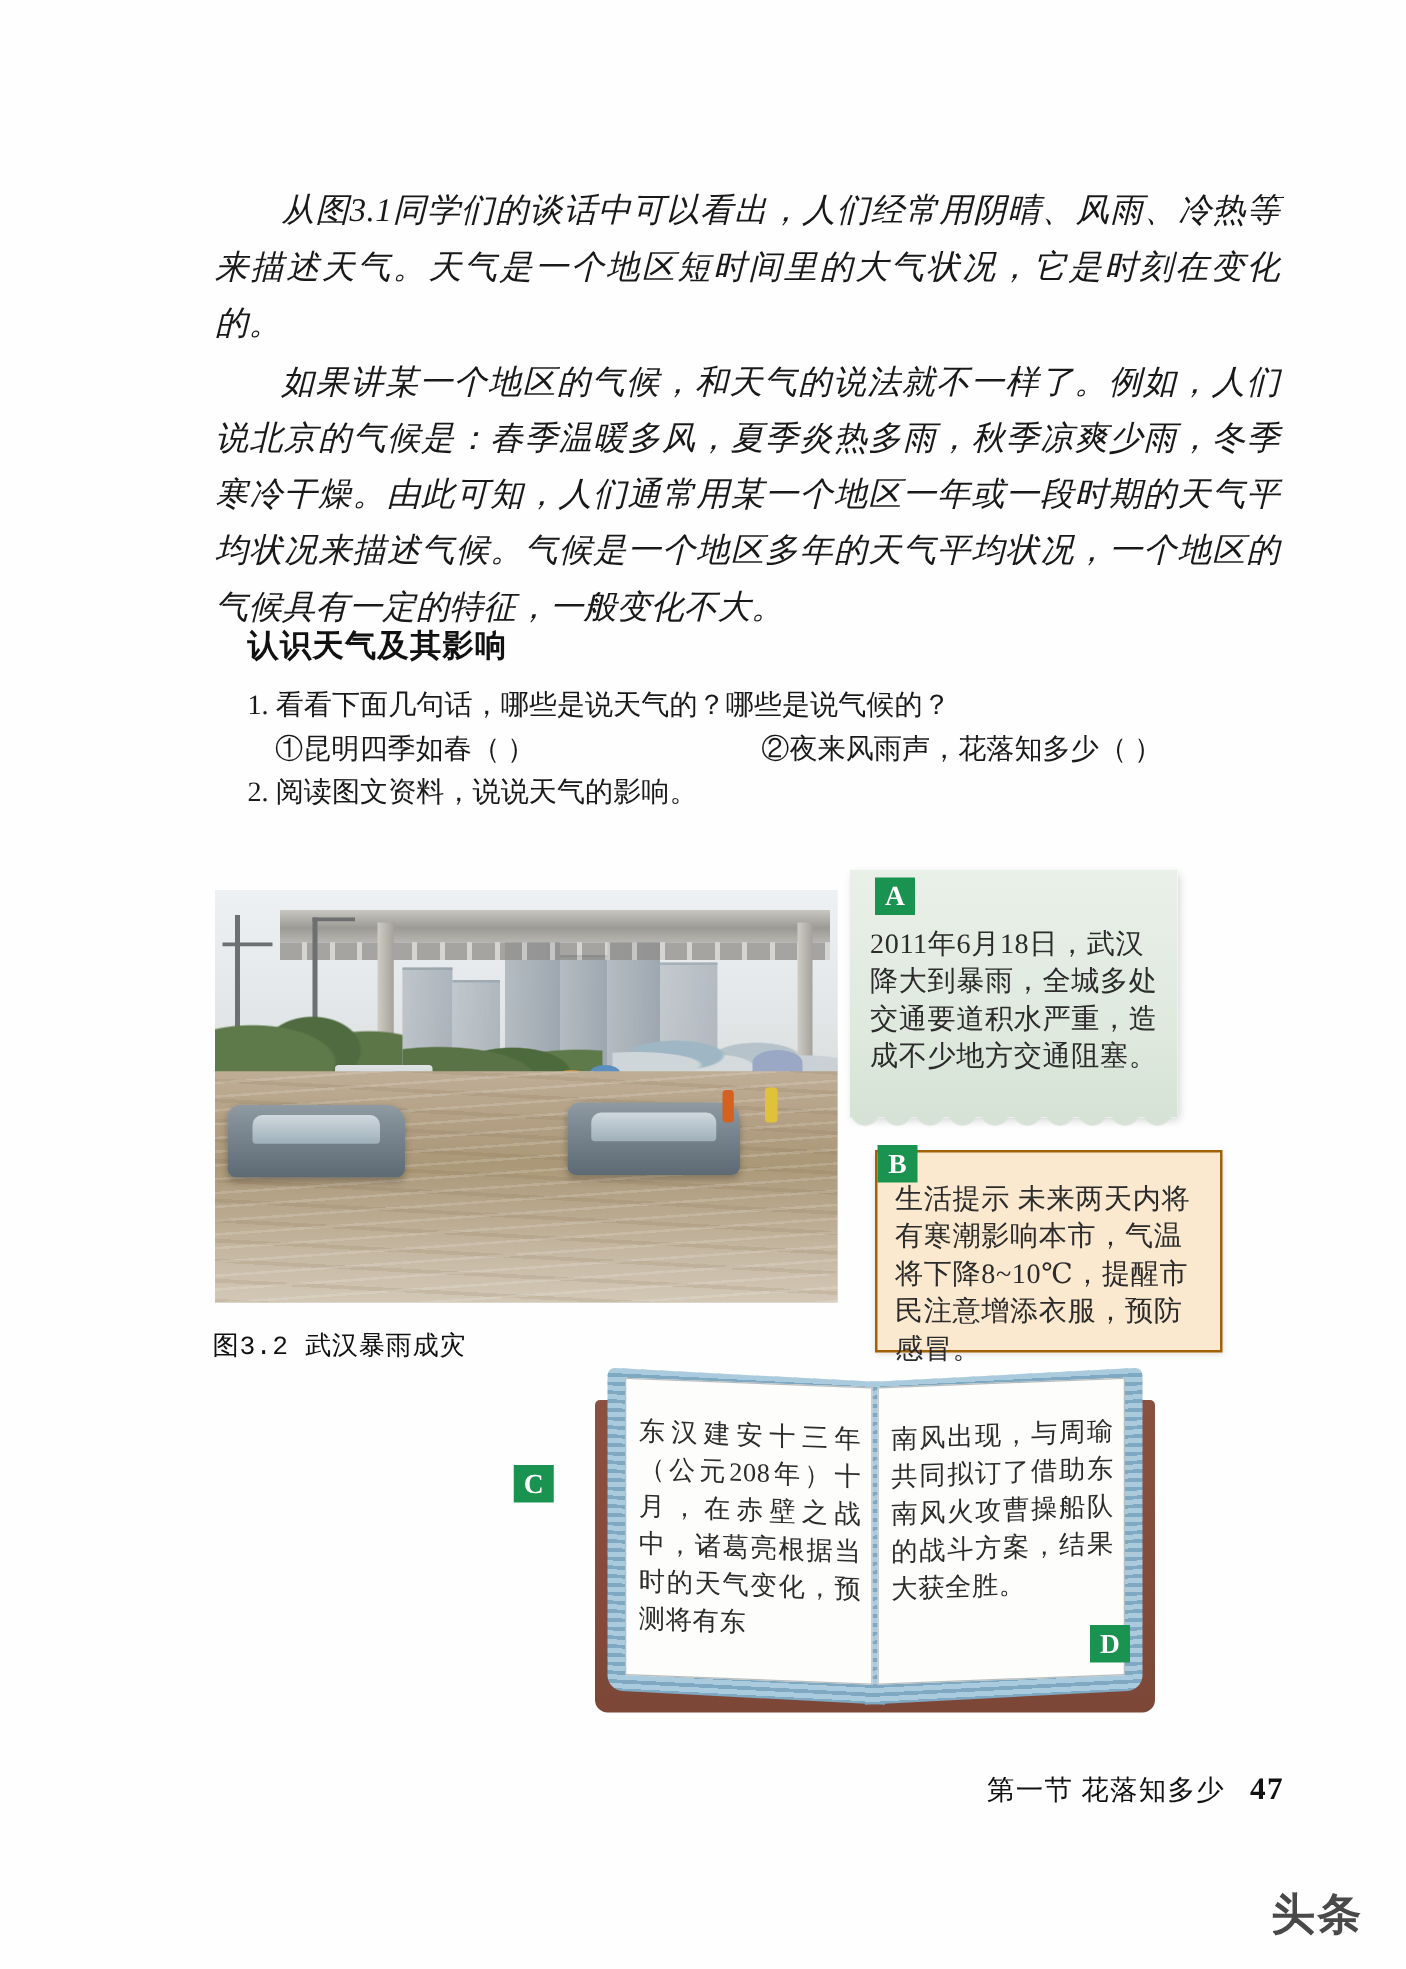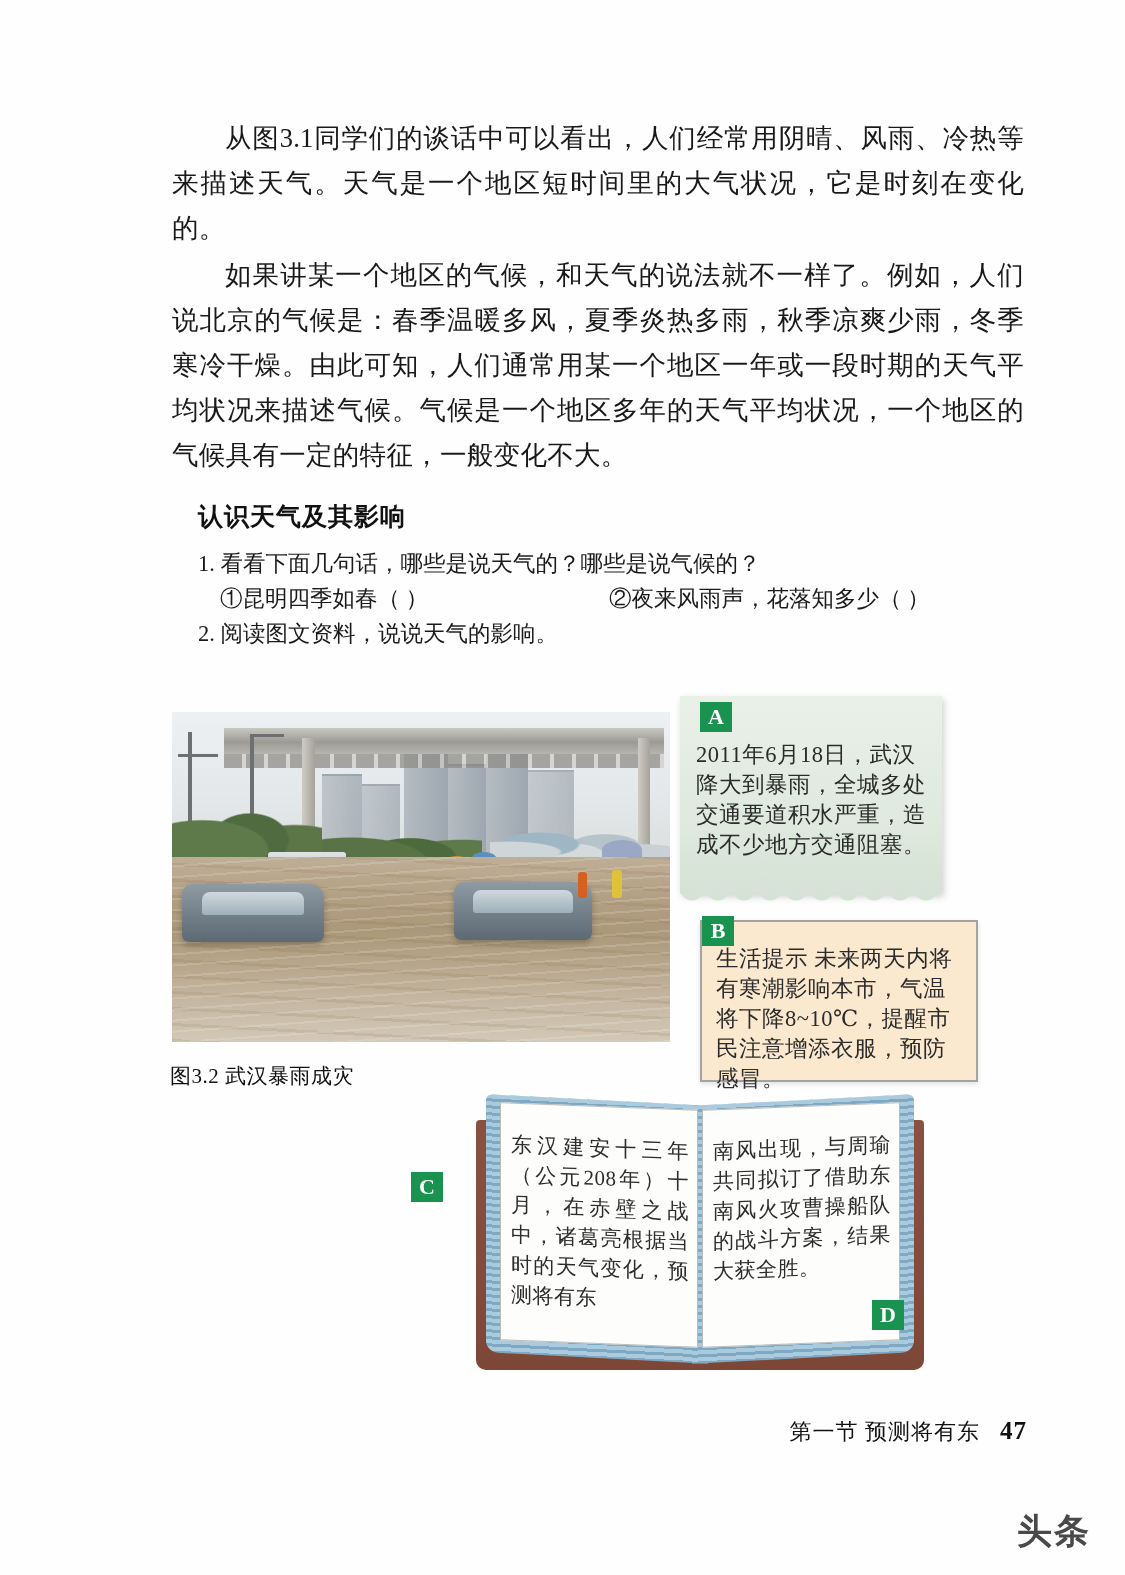--- a/index.html
+++ b/index.html
@@ -17,22 +17,23 @@
   .page {
     position: absolute;
     inset: 0;
     background: #fefefe;
   }
 
   
   .prose {
     position: absolute;
     left: 172px;
-    top: 116px;
+    top: 146px;
     width: 852px;
+    font-style: italic;
   }
   .para {
     font-size: 26.5px;
     line-height: 45px;
     text-align: justify;
     text-justify: inter-character;
     text-indent: 2em;
     letter-spacing: 0.3px;
     color: #191919;
     margin: 0 0 2px 0;
@@ -217,20 +218,21 @@
     background: linear-gradient(#f0f2f3,#c3c9cc);
     transform: rotate(-3deg);
   }
 
   .fig-caption {
     position: absolute;
     left: 170px; top: 1062px;
     font-size: 21px;
     color: #111;
     letter-spacing: .5px;
+    font-family: Liberation Mono, monospace;
   }
 
   
   .badge {
     position: absolute;
     width: 32px; height: 30px;
     background: #1a9350;
     color: #fff;
     font-family: "Liberation Serif", serif;
     font-weight: bold;
@@ -264,21 +266,21 @@
     color: #2b2b2b;
     letter-spacing: .5px;
   }
 
   
   .note-b {
     position: absolute;
     left: 700px; top: 920px;
     width: 274px; height: 158px;
     background: #fbe9cf;
-    border: 2px solid #a3a3a3;
+    border: 2px solid #a16207;
     box-shadow: 0 2px 5px rgba(0,0,0,.12);
     z-index: 4;
   }
   .note-b .body {
     position: absolute;
     left: 14px; top: 22px; right: 10px;
     font-size: 22.5px;
     line-height: 30px;
     color: #2b2b2b;
     letter-spacing: .5px;
@@ -466,21 +468,21 @@
     <div class="page-l">
       <div class="ptext">东汉建安十三年（公元208年）十月，在赤壁之战中，诸葛亮根据当时的天气变化，预测将有东</div>
     </div>
     <div class="page-r">
       <div class="ptext">南风出现，与周瑜共同拟订了借助东南风火攻曹操船队的战斗方案，结果大获全胜。</div>
     </div>
   </div>
   <div class="badge" style="left:872px;top:1300px;">D</div>
 
   <div class="footer">
-    <span>第一节  预测将有东</span>
+    <span>第一节  花落知多少</span>
     <span class="pg">47</span>
   </div>
 
   <div class="watermark">
     <span>头条</span>
   </div>
 
 </div>
 
 </body></html>

